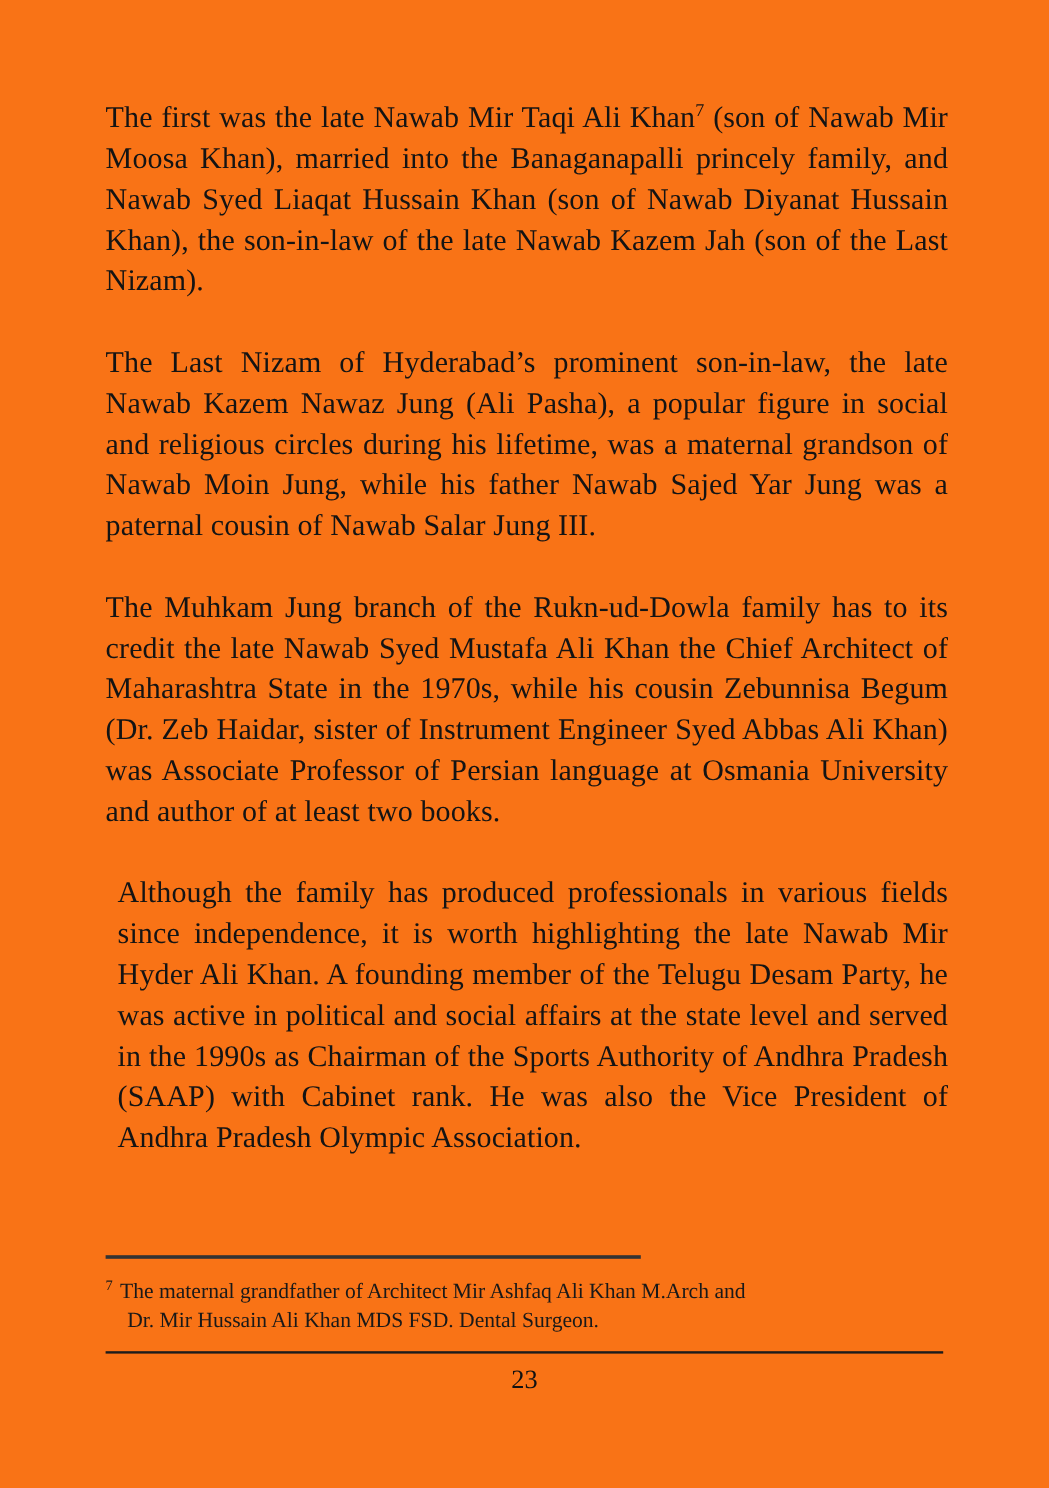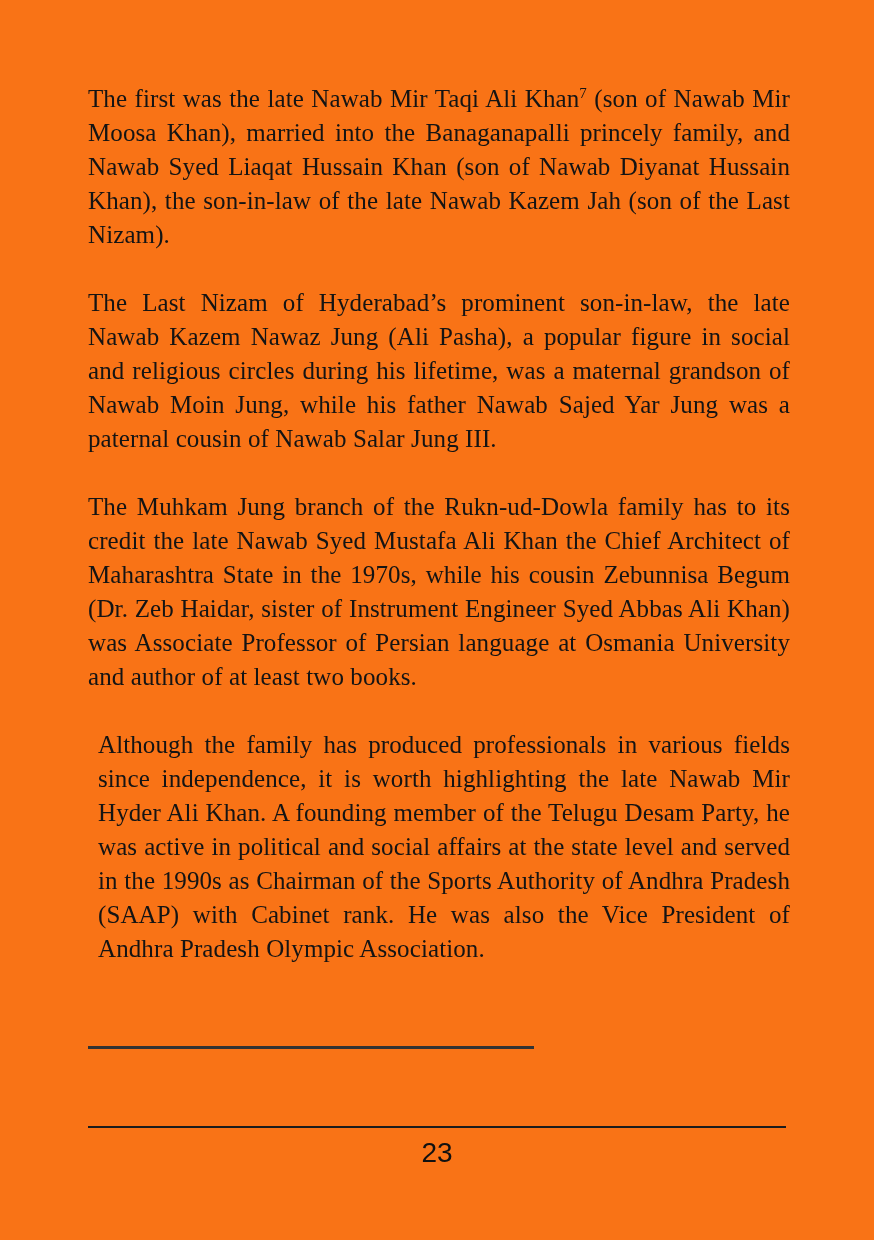--- a/index.html
+++ b/index.html
@@ -70,22 +70,22 @@
     width: 698px;
     height: 2px;
     background: #1c1c1c;
   }
   .page-number {
     position: absolute;
     left: 0;
     top: 1137px;
     width: 874px;
     text-align: center;
-    font-family: Liberation Sans, sans-serif;
-    font-size: 28px;
+    font-family: Liberation Serif, serif;
+    font-size: 22px;
     color: #111111;
   }
 </style>
 </head>
 <body>
 
 <div class="page">
 
   <main class="text-block">
 
@@ -94,18 +94,19 @@
     <p class="para">The Last Nizam of Hyderabad’s prominent son-in-law, the late Nawab Kazem Nawaz Jung (Ali Pasha), a popular figure in social and religious circles during his lifetime, was a maternal grandson of Nawab Moin Jung, while his father Nawab Sajed Yar Jung was a paternal cousin of Nawab Salar Jung III.</p>
 
     <p class="para">The Muhkam Jung branch of the Rukn-ud-Dowla family has to its credit the late Nawab Syed Mustafa Ali Khan the Chief Architect of Maharashtra State in the 1970s, while his cousin Zebunnisa Begum (Dr. Zeb Haidar, sister of Instrument Engineer Syed Abbas Ali Khan) was Associate Professor of Persian language at Osmania University and author of at least two books.</p>
 
     <p class="para">Although the family has produced professionals in various fields since independence, it is worth highlighting the late Nawab Mir Hyder Ali Khan. A founding member of the Telugu Desam Party, he was active in political and social affairs at the state level and served in the 1990s as Chairman of the Sports Authority of Andhra Pradesh (SAAP) with Cabinet rank. He was also the Vice President of Andhra Pradesh Olympic Association.</p>
 
   </main>
 
   <div class="footnote-sep"></div>
 
+  <div class="footnote"><sup class="fn-marker">7</sup><span>The maternal grandfather of Architect Mir Ashfaq Ali Khan M.Arch and Dr. Mir Hussain Ali Khan MDS FSD. Dental Surgeon.</span></div>
 
   <div class="bottom-rule"></div>
 
   <div class="page-number">23</div>
 
 </div>
 
 </body></html>

